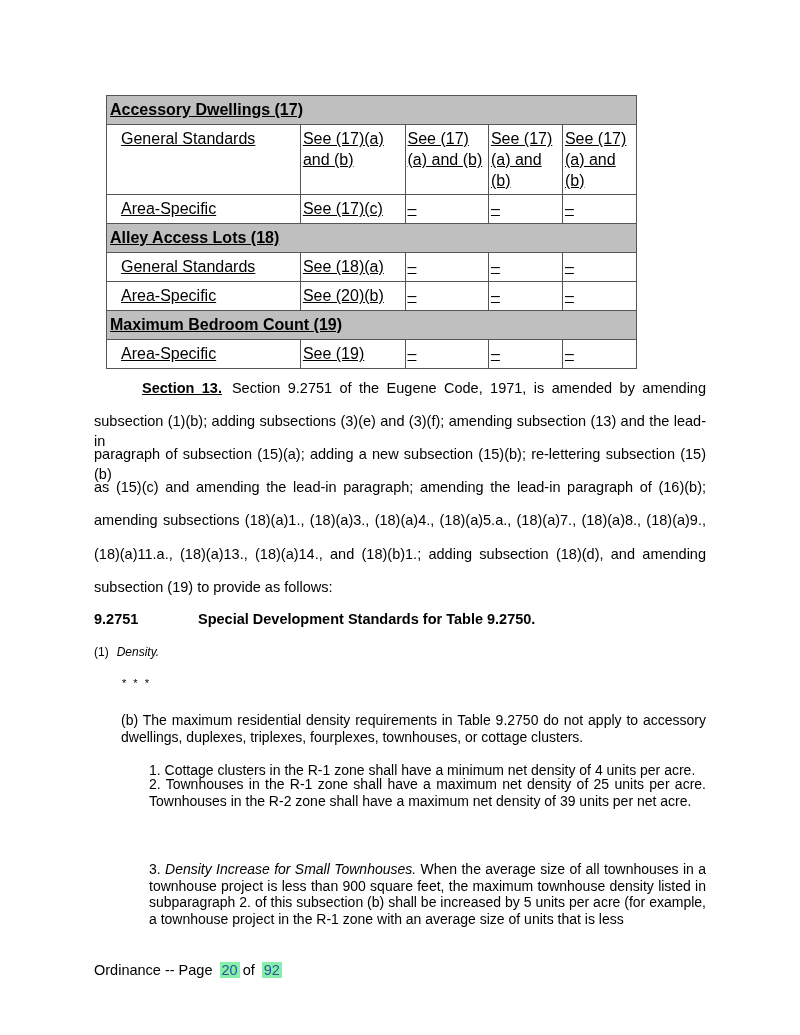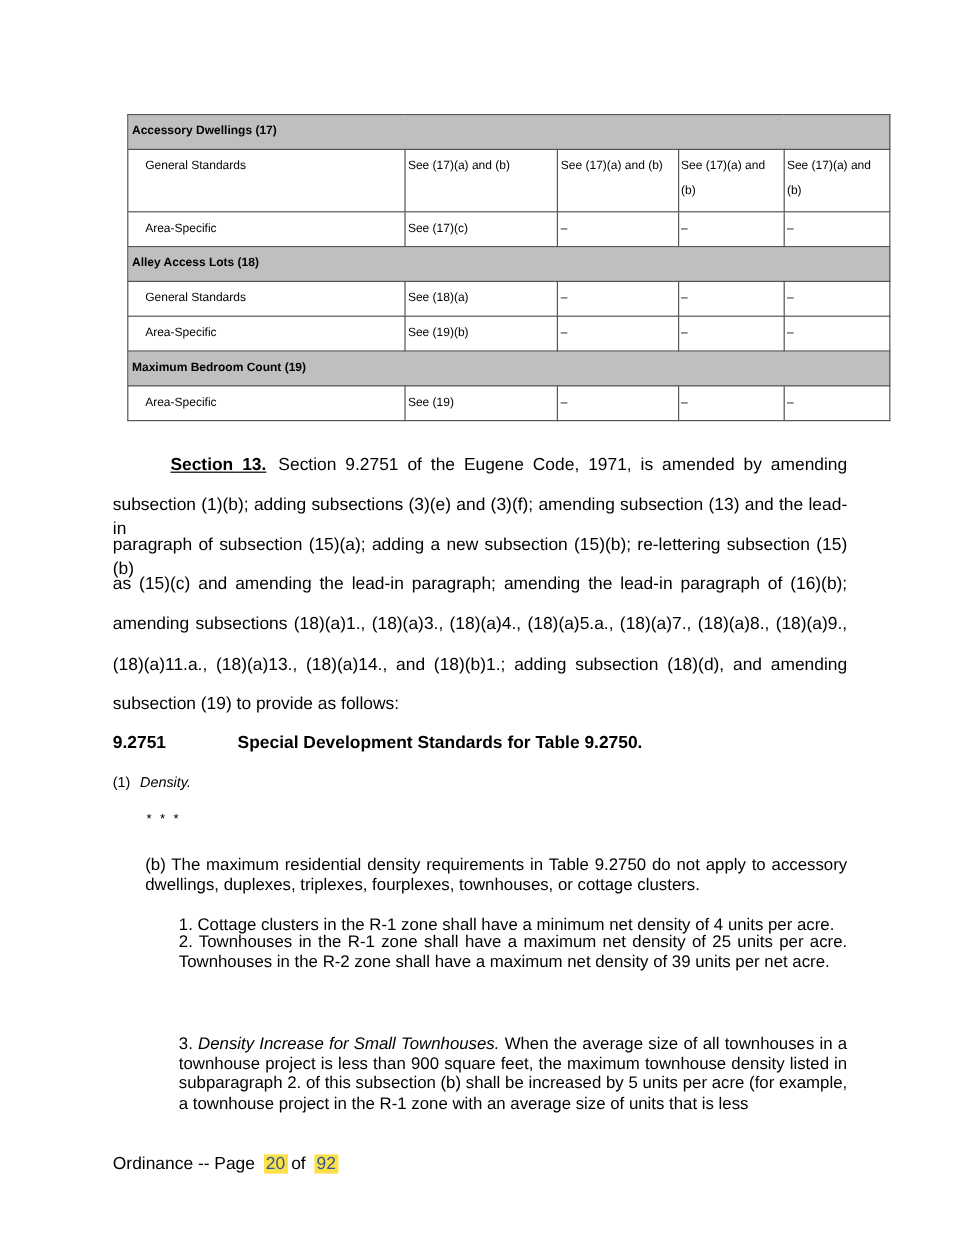--- a/index.html
+++ b/index.html
@@ -2,22 +2,22 @@
 <html><head>
   <meta charset="utf-8">
   <style>
     html, body { margin: 0; padding: 0; background: #ffffff; }
     body {
       width: 800px; height: 1035px; position: relative; overflow: hidden;
       font-family: "Liberation Sans", sans-serif; color: #000;
     }
     table.standards {
       position: absolute; left: 106px; top: 95px;
-      border-collapse: collapse; width: 636px;
-      font-size: 10px; line-height: 21px;
+      border-collapse: collapse; width: 531px;
+      font-size: 16px; line-height: 21px; text-decoration: underline;
     }
     table.standards td {
       border: 1px solid #555; padding: 3px 3px 3px 2px; vertical-align: top;
     }
     table.standards tr.group td {
       background: #bfbfbf; font-weight: bold; padding: 3px 3px; height: 22px;
     }
     table.standards td.label { padding-left: 14px; width: 194px; }
     table.standards td.c1 { width: 111px; }
     table.standards td.c2 { width: 86px; }
@@ -36,21 +36,21 @@
     .stars { position: absolute; left: 122px; top: 677px; font-size: 11px; letter-spacing: 2px; }
 
     .block { position: absolute; font-size: 14px; line-height: 16.5px; text-align: justify; }
     .block.b { left: 121px; width: 585px; top: 712px; }
     .block.i1 { left: 149px; width: 557px; top: 762px; }
     .block.i2 { left: 149px; width: 557px; top: 776px; }
     .block.i3 { left: 149px; width: 557px; top: 861px; }
     .block .it { font-style: italic; }
 
     .footer { position: absolute; left: 94px; top: 962px; font-size: 14.5px; }
-    .footer .field { background: #fde047; color: #2f5597; padding: 0 2px; margin: 0 3px; }
+    .footer .field { background: #86efac; color: #2f5597; padding: 0 2px; margin: 0 3px; }
   </style>
 </head>
 <body>
 
 <table class="standards">
   <tbody>
     <tr class="group">
       <td colspan="5">Accessory Dwellings (17)</td>
     </tr>
     <tr class="row1">
@@ -72,21 +72,21 @@
     </tr>
     <tr class="rowx">
       <td class="label">General Standards</td>
       <td class="c1">See (18)(a)</td>
       <td class="c2">–</td>
       <td class="c3">–</td>
       <td class="c4">–</td>
     </tr>
     <tr class="rowx">
       <td class="label">Area-Specific</td>
-      <td class="c1">See (19)(b)</td>
+      <td class="c1">See (20)(b)</td>
       <td class="c2">–</td>
       <td class="c3">–</td>
       <td class="c4">–</td>
     </tr>
     <tr class="group">
       <td colspan="5">Maximum Bedroom Count (19)</td>
     </tr>
     <tr class="rowx">
       <td class="label">Area-Specific</td>
       <td class="c1">See (19)</td>

